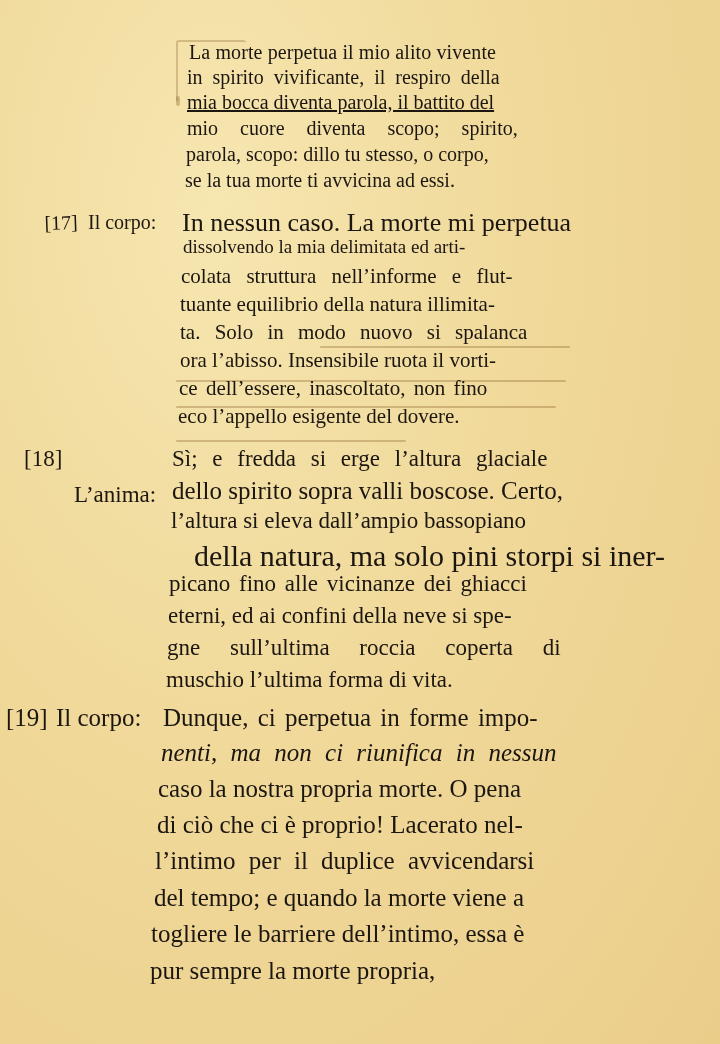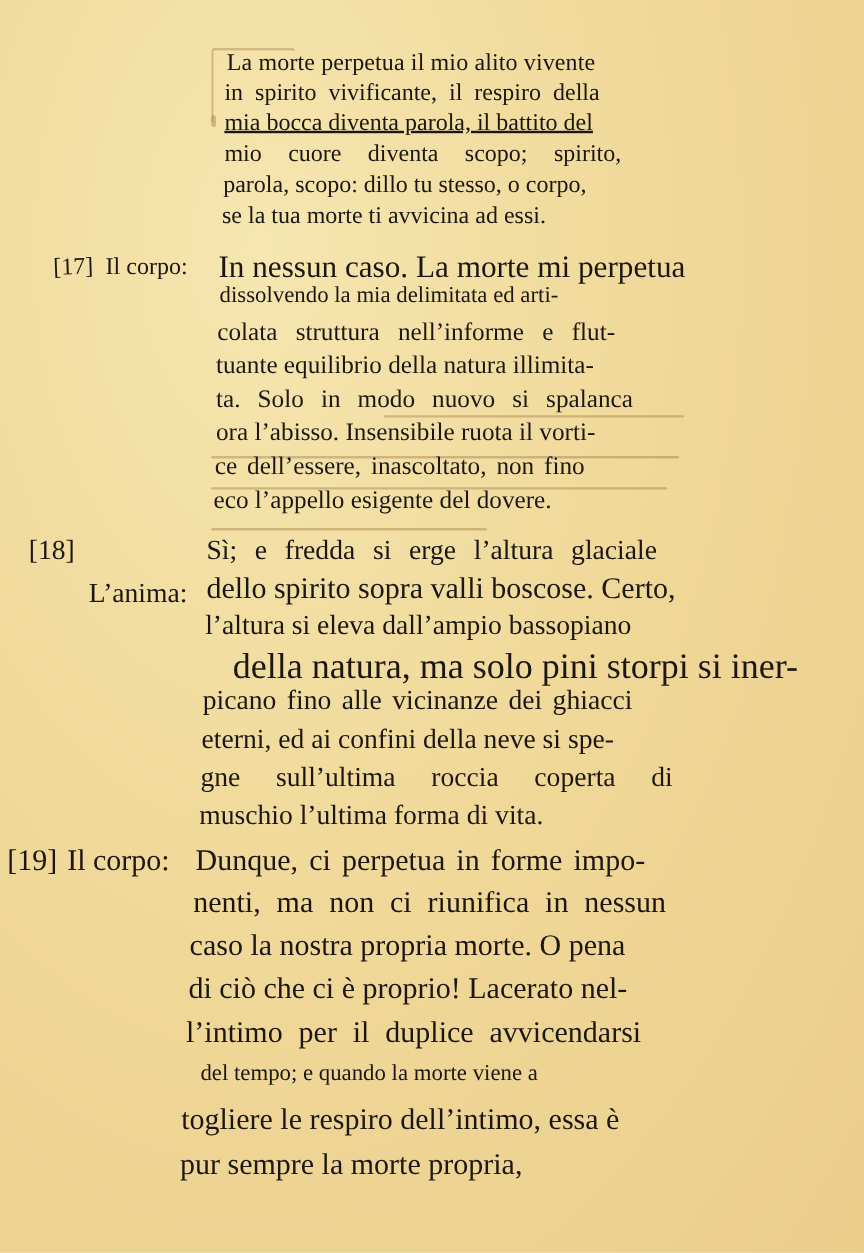--- a/index.html
+++ b/index.html
@@ -97,22 +97,22 @@
     <div class="line" style="left:169px; top:571px; font-size:23px; word-spacing:3px;">picano fino alle vicinanze dei ghiacci</div>
     <div class="line" style="left:168px; top:603px; font-size:23px;">eterni, ed ai confini della neve si spe-</div>
     <div class="line" style="left:167px; top:635px; font-size:23px; word-spacing:24px;">gne sull’ultima roccia coperta di</div>
     <div class="line" style="left:166px; top:667px; font-size:23px;">muschio l’ultima forma di vita.</div>
   </div>
 
   <div class="block">
     <div class="label" style="left:6px; top:704px; font-size:25px;">[19]</div>
     <div class="label" style="left:56px; top:704px; font-size:25px;">Il corpo:</div>
     <div class="line" style="left:163px; top:704px; font-size:25px; word-spacing:3px;">Dunque, ci perpetua in forme impo-</div>
-    <div class="line" style="left:161px; top:739px; font-size:25px; word-spacing:7px;">nenti, ma non ci riunifica in nessun</div>
+    <div class="line" style="left:161px; top:739px; font-size:25px; word-spacing:7px;font-style:italic;">nenti, ma non ci riunifica in nessun</div>
     <div class="line" style="left:158px; top:775px; font-size:25px;">caso la nostra propria morte. O pena</div>
     <div class="line" style="left:157px; top:811px; font-size:25px;">di ciò che ci è proprio! Lacerato nel-</div>
     <div class="line" style="left:155px; top:847px; font-size:25px; word-spacing:7px;">l’intimo per il duplice avvicendarsi</div>
-    <div class="line" style="left:167px; top:884px; font-size:19px;">del tempo; e quando la morte viene a</div>
-    <div class="line" style="left:151px; top:920px; font-size:25px;">togliere le respiro dell’intimo, essa è</div>
+    <div class="line" style="left:154px; top:884px; font-size:25px;">del tempo; e quando la morte viene a</div>
+    <div class="line" style="left:151px; top:920px; font-size:25px;">togliere le barriere dell’intimo, essa è</div>
     <div class="line" style="left:150px; top:957px; font-size:25px;">pur sempre la morte propria,</div>
   </div>
 
 </div>
 
 </body></html>

